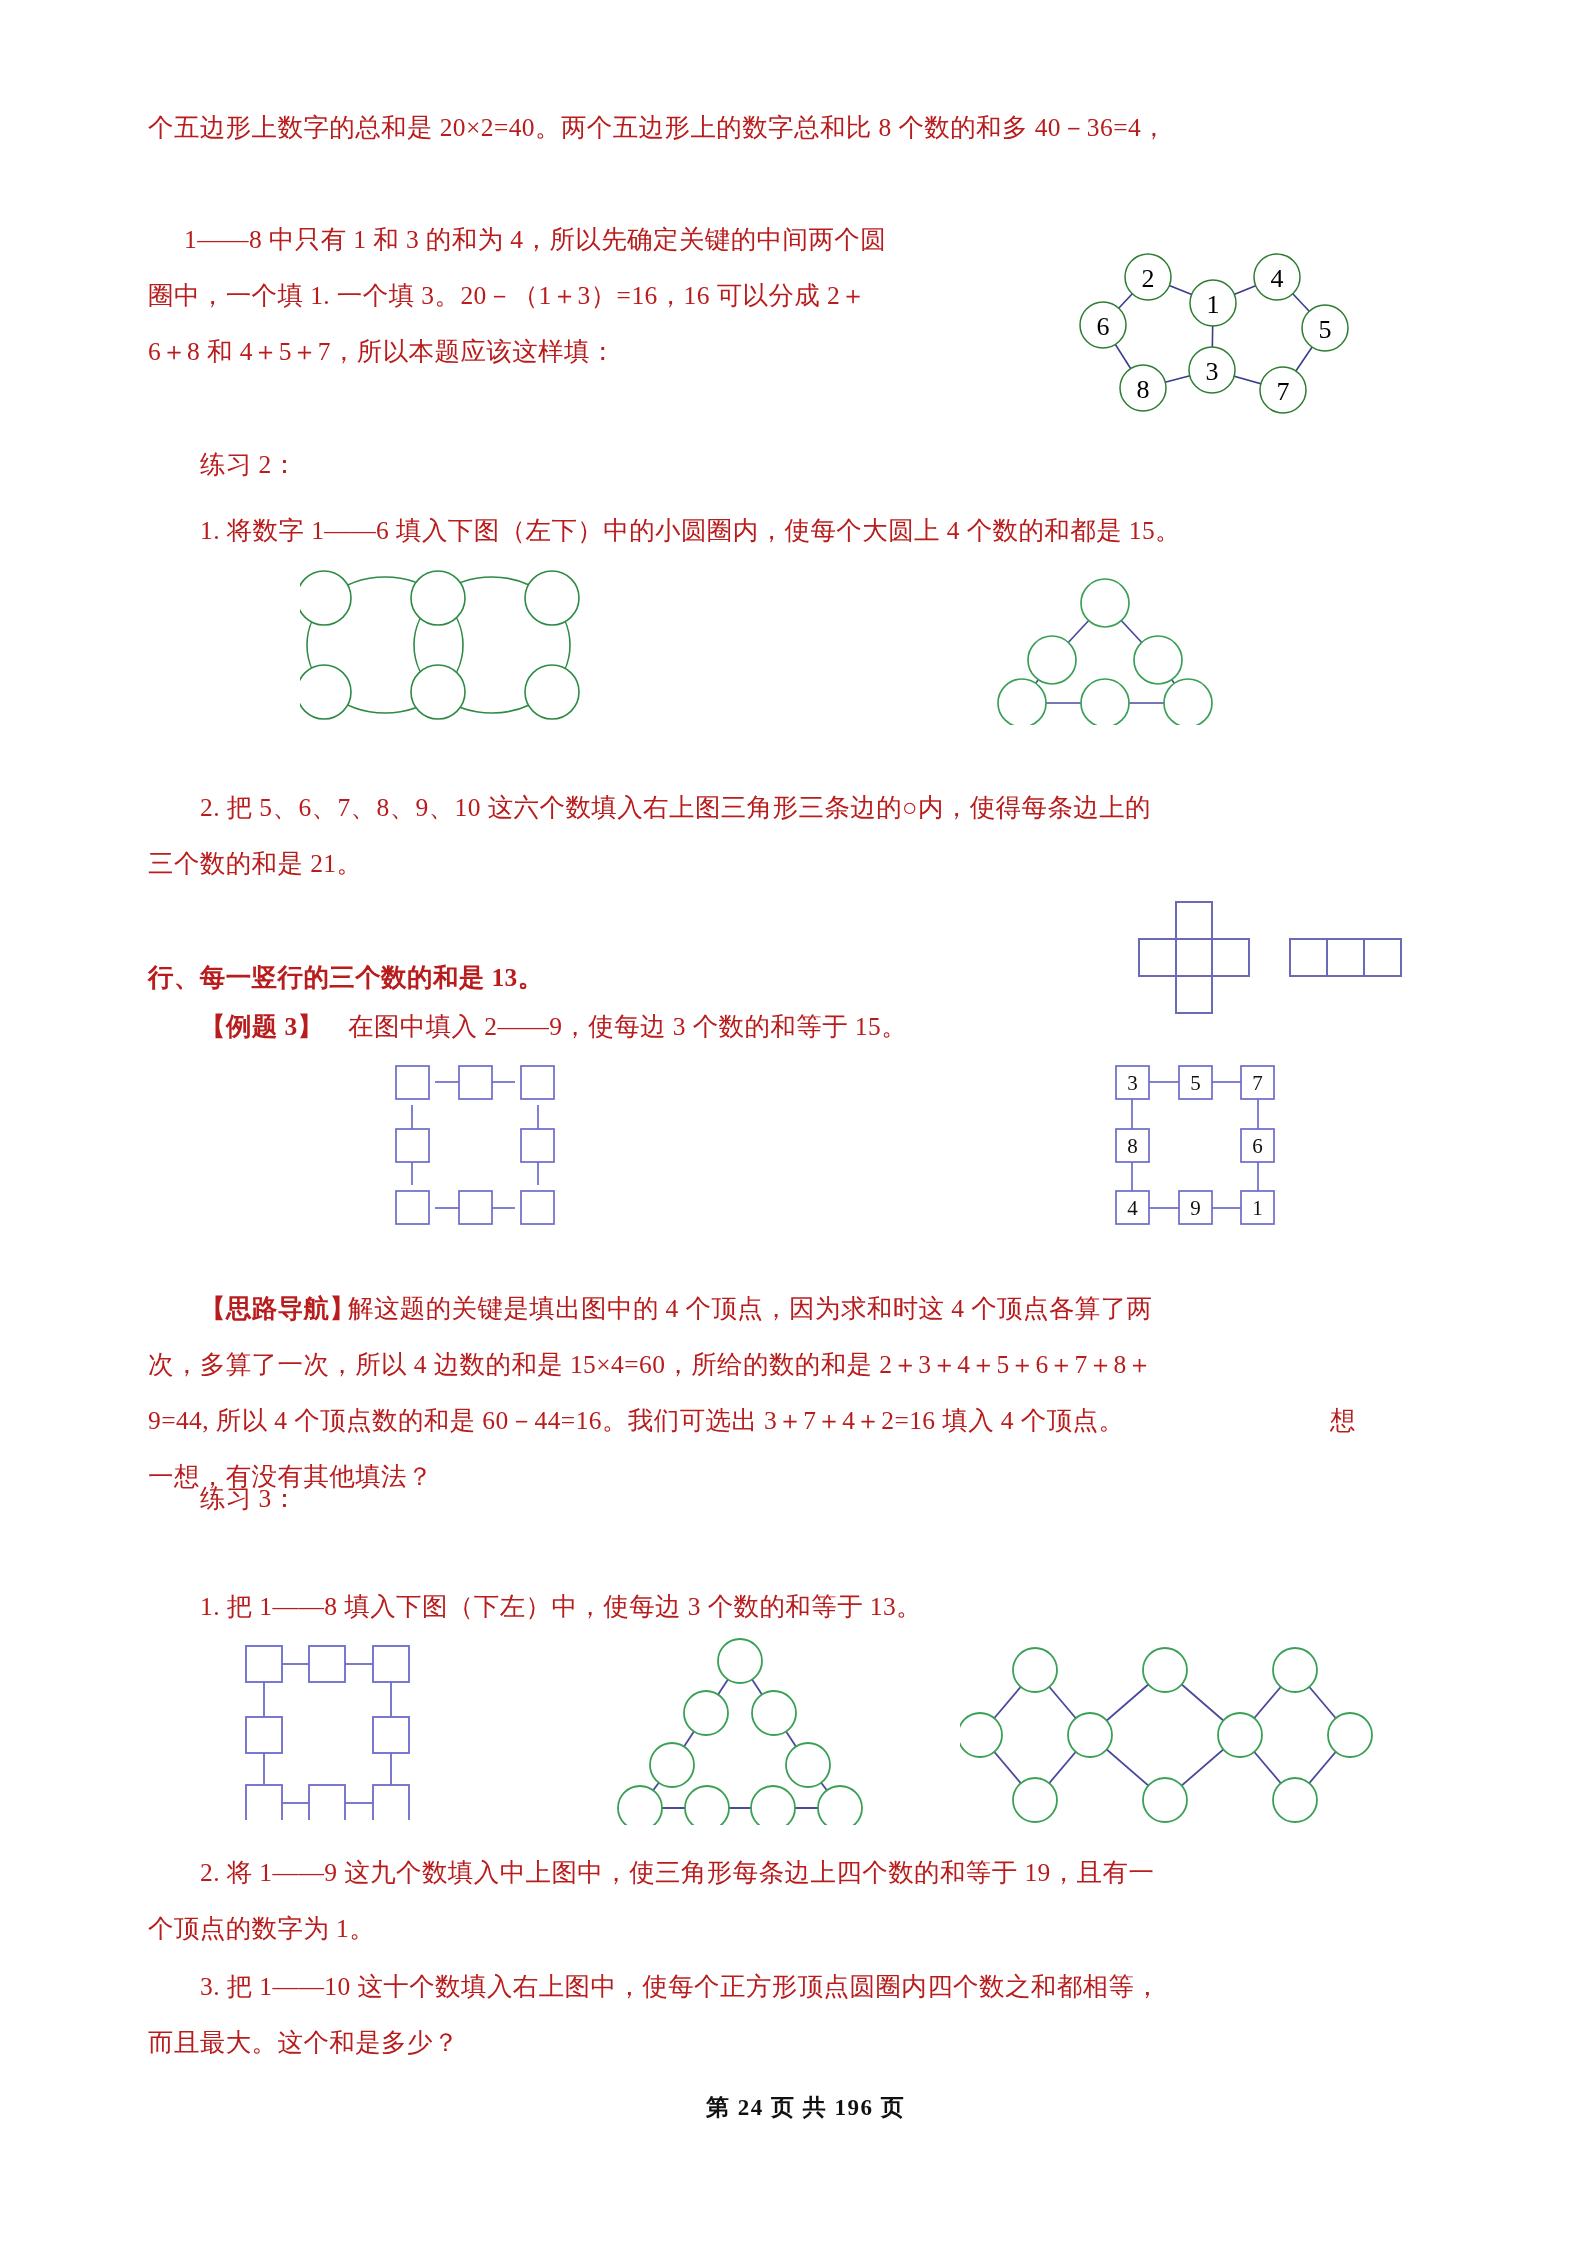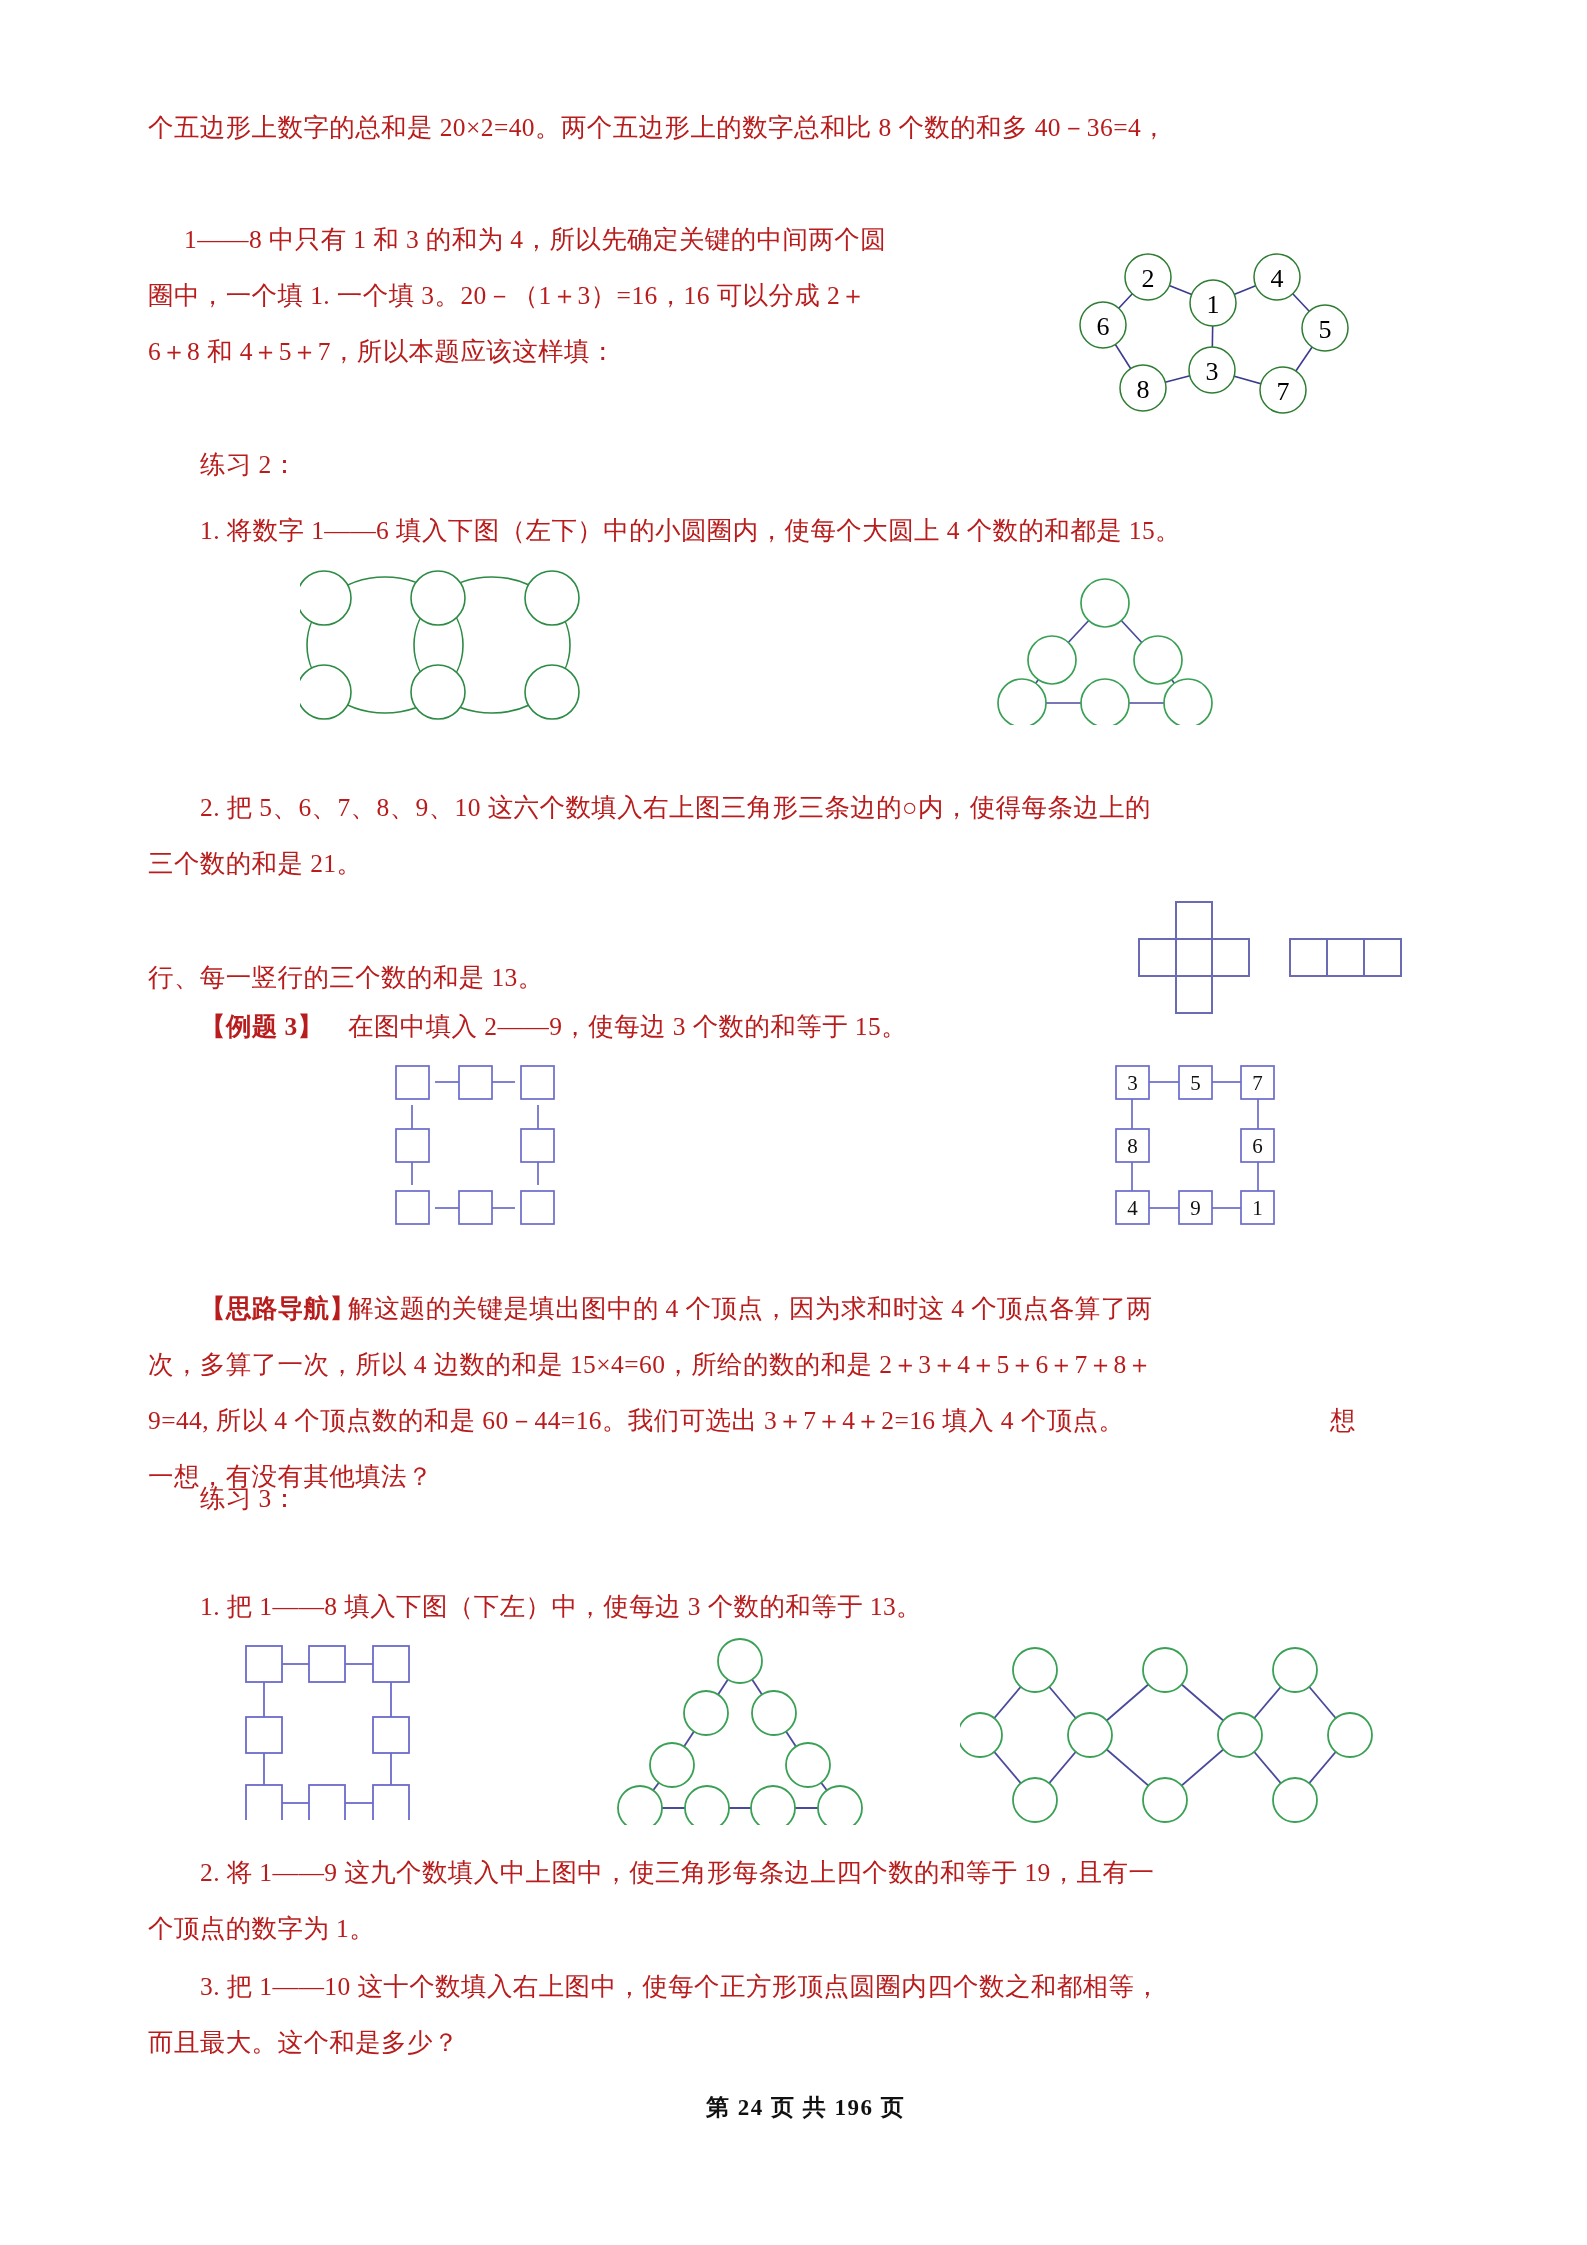--- a/index.html
+++ b/index.html
@@ -138,21 +138,21 @@
         <circle cx="32" cy="138" r="24"></circle>
         <circle cx="115" cy="138" r="24"></circle>
         <circle cx="198" cy="138" r="24"></circle>
       </g>
     </svg>
   </div>
 
   <div class="line" style="left:200px; top:793px;">2. 把 5、6、7、8、9、10 这六个数填入右上图三角形三条边的○内，使得每条边上的</div>
   <div class="line" style="left:148px; top:849px;">三个数的和是 21。</div>
 
-  <div class="line" style="left:148px; top:963px;">行、每一竖行的三个数的和是 13。</div>
+  <div class="line" style="left:148px; top:963px;font-weight:bold;">行、每一竖行的三个数的和是 13。</div>
 
   <div class="fig" style="left:1130px; top:890px;">
     <svg width="330" height="130" viewBox="0 0 330 130">
       <g fill="none" stroke="#6b6bb5" stroke-width="2">
 
         <rect x="46" y="12" width="36" height="37"></rect>
         <rect x="46" y="49" width="36" height="37"></rect>
         <rect x="46" y="86" width="36" height="37"></rect>
 
         <rect x="9" y="49" width="37" height="37"></rect>

